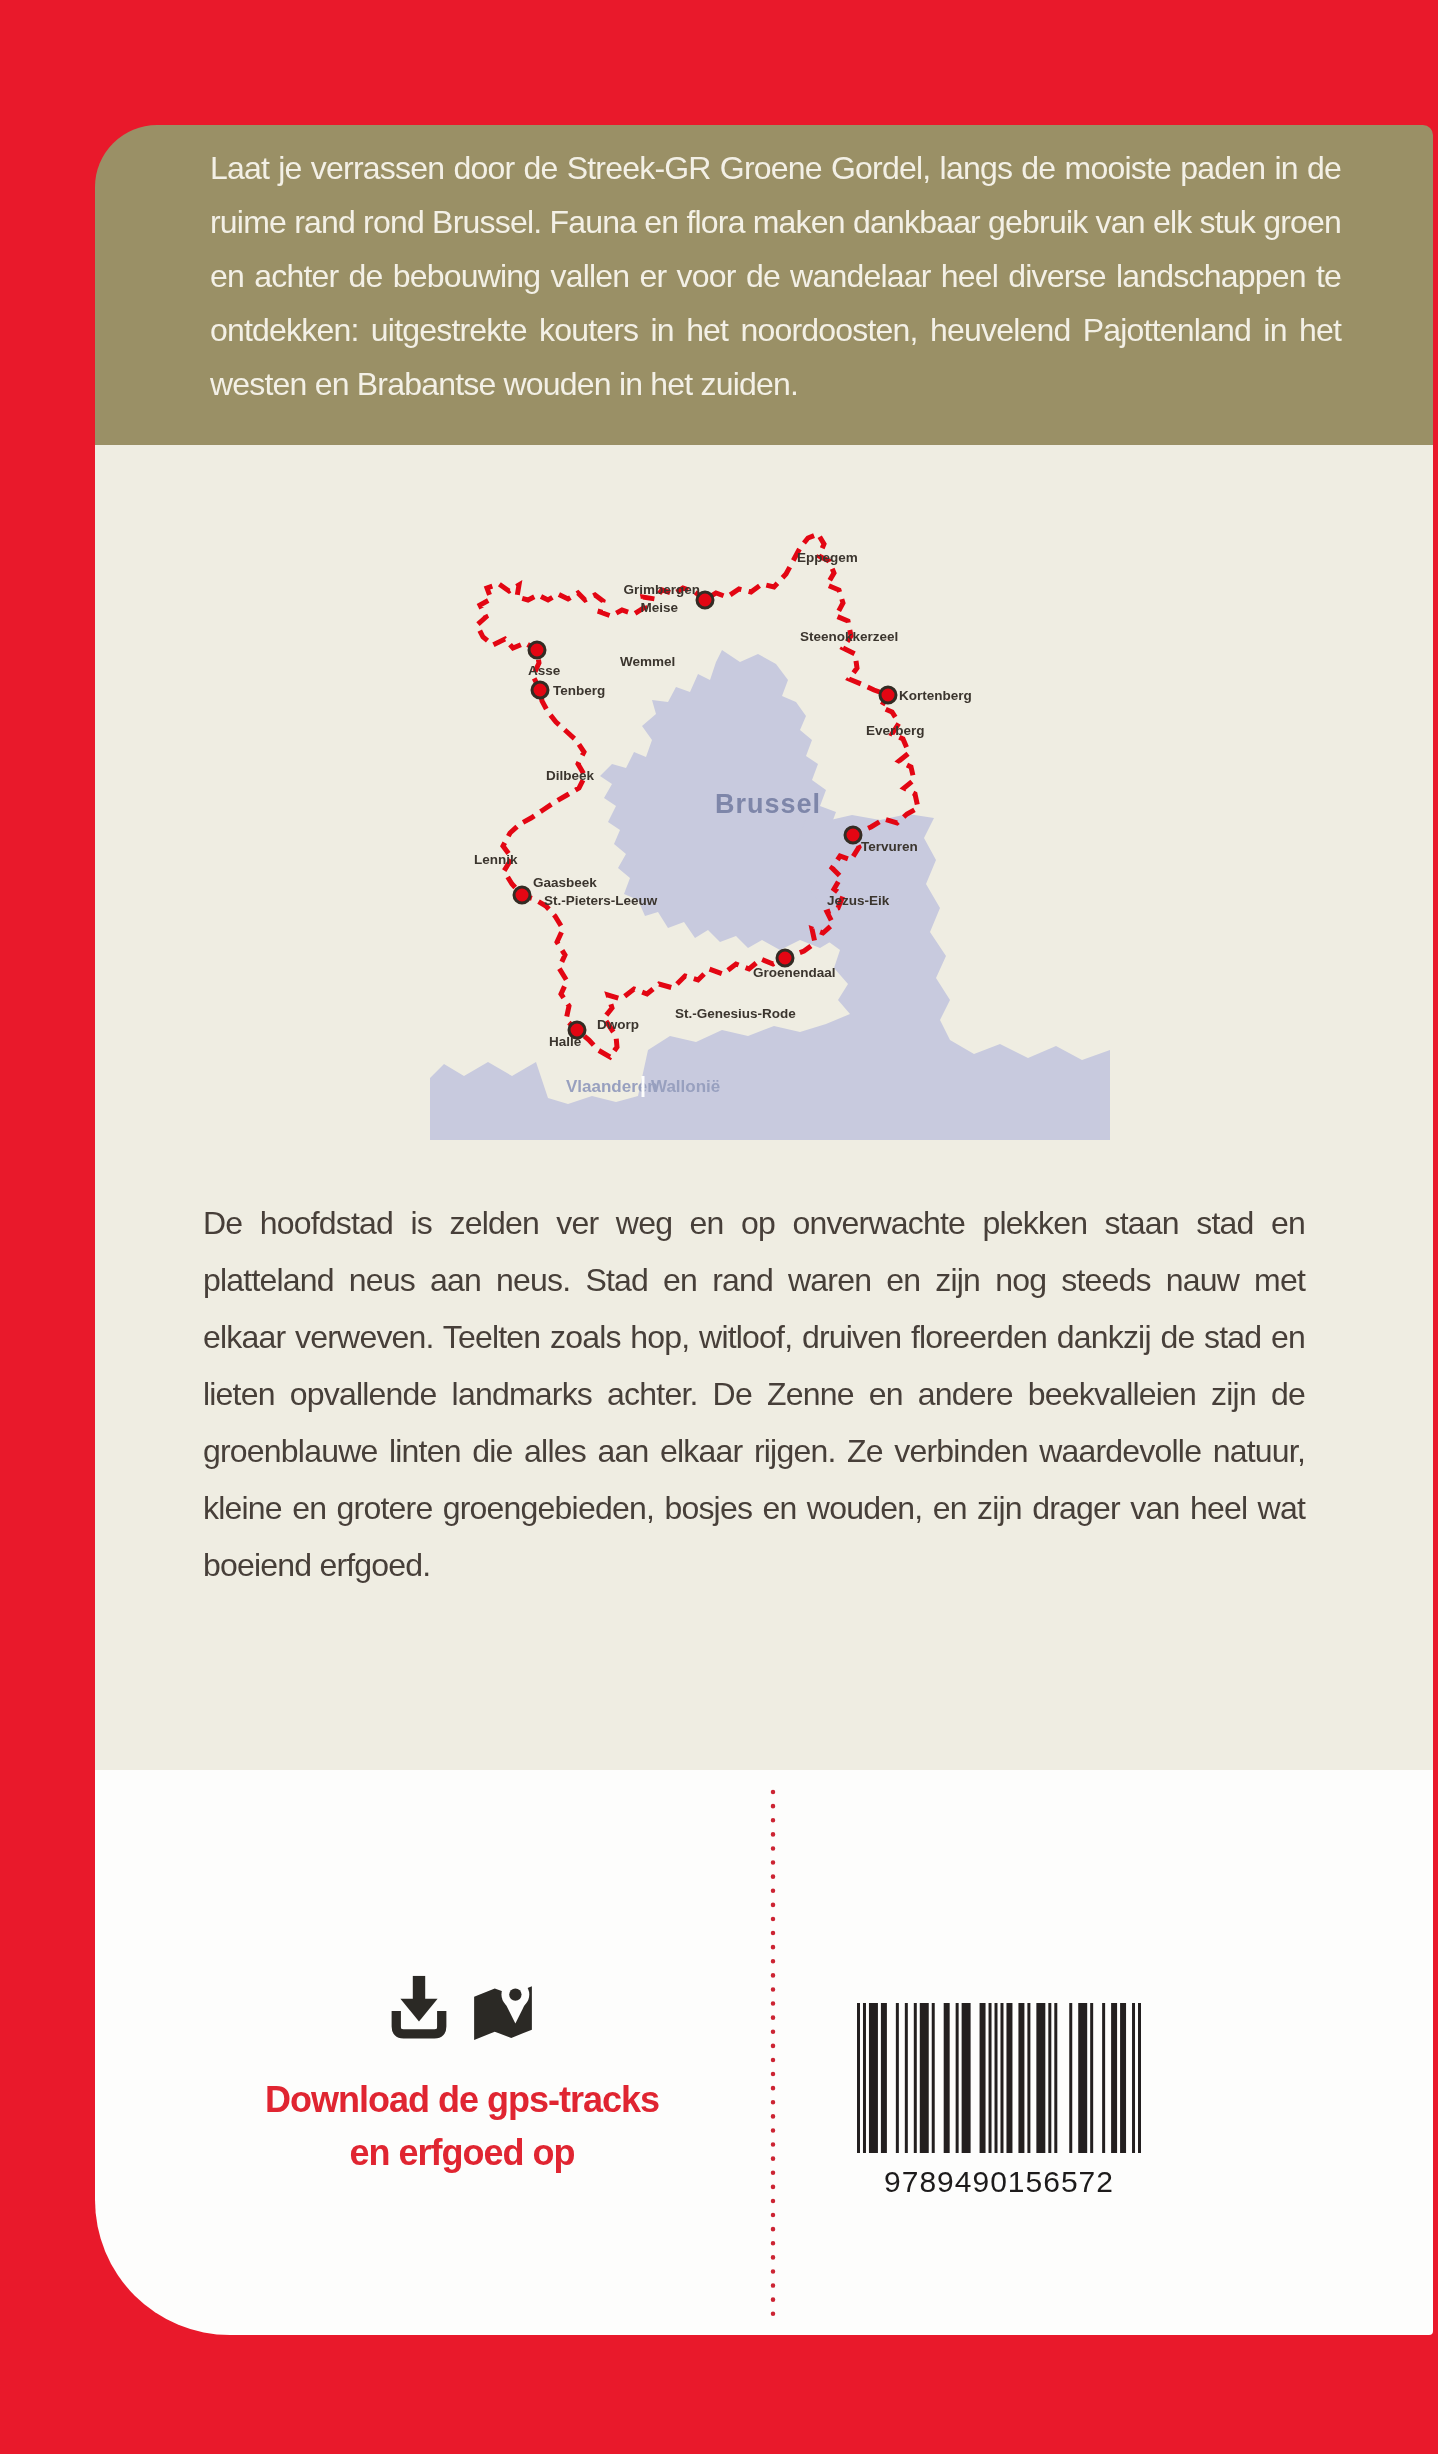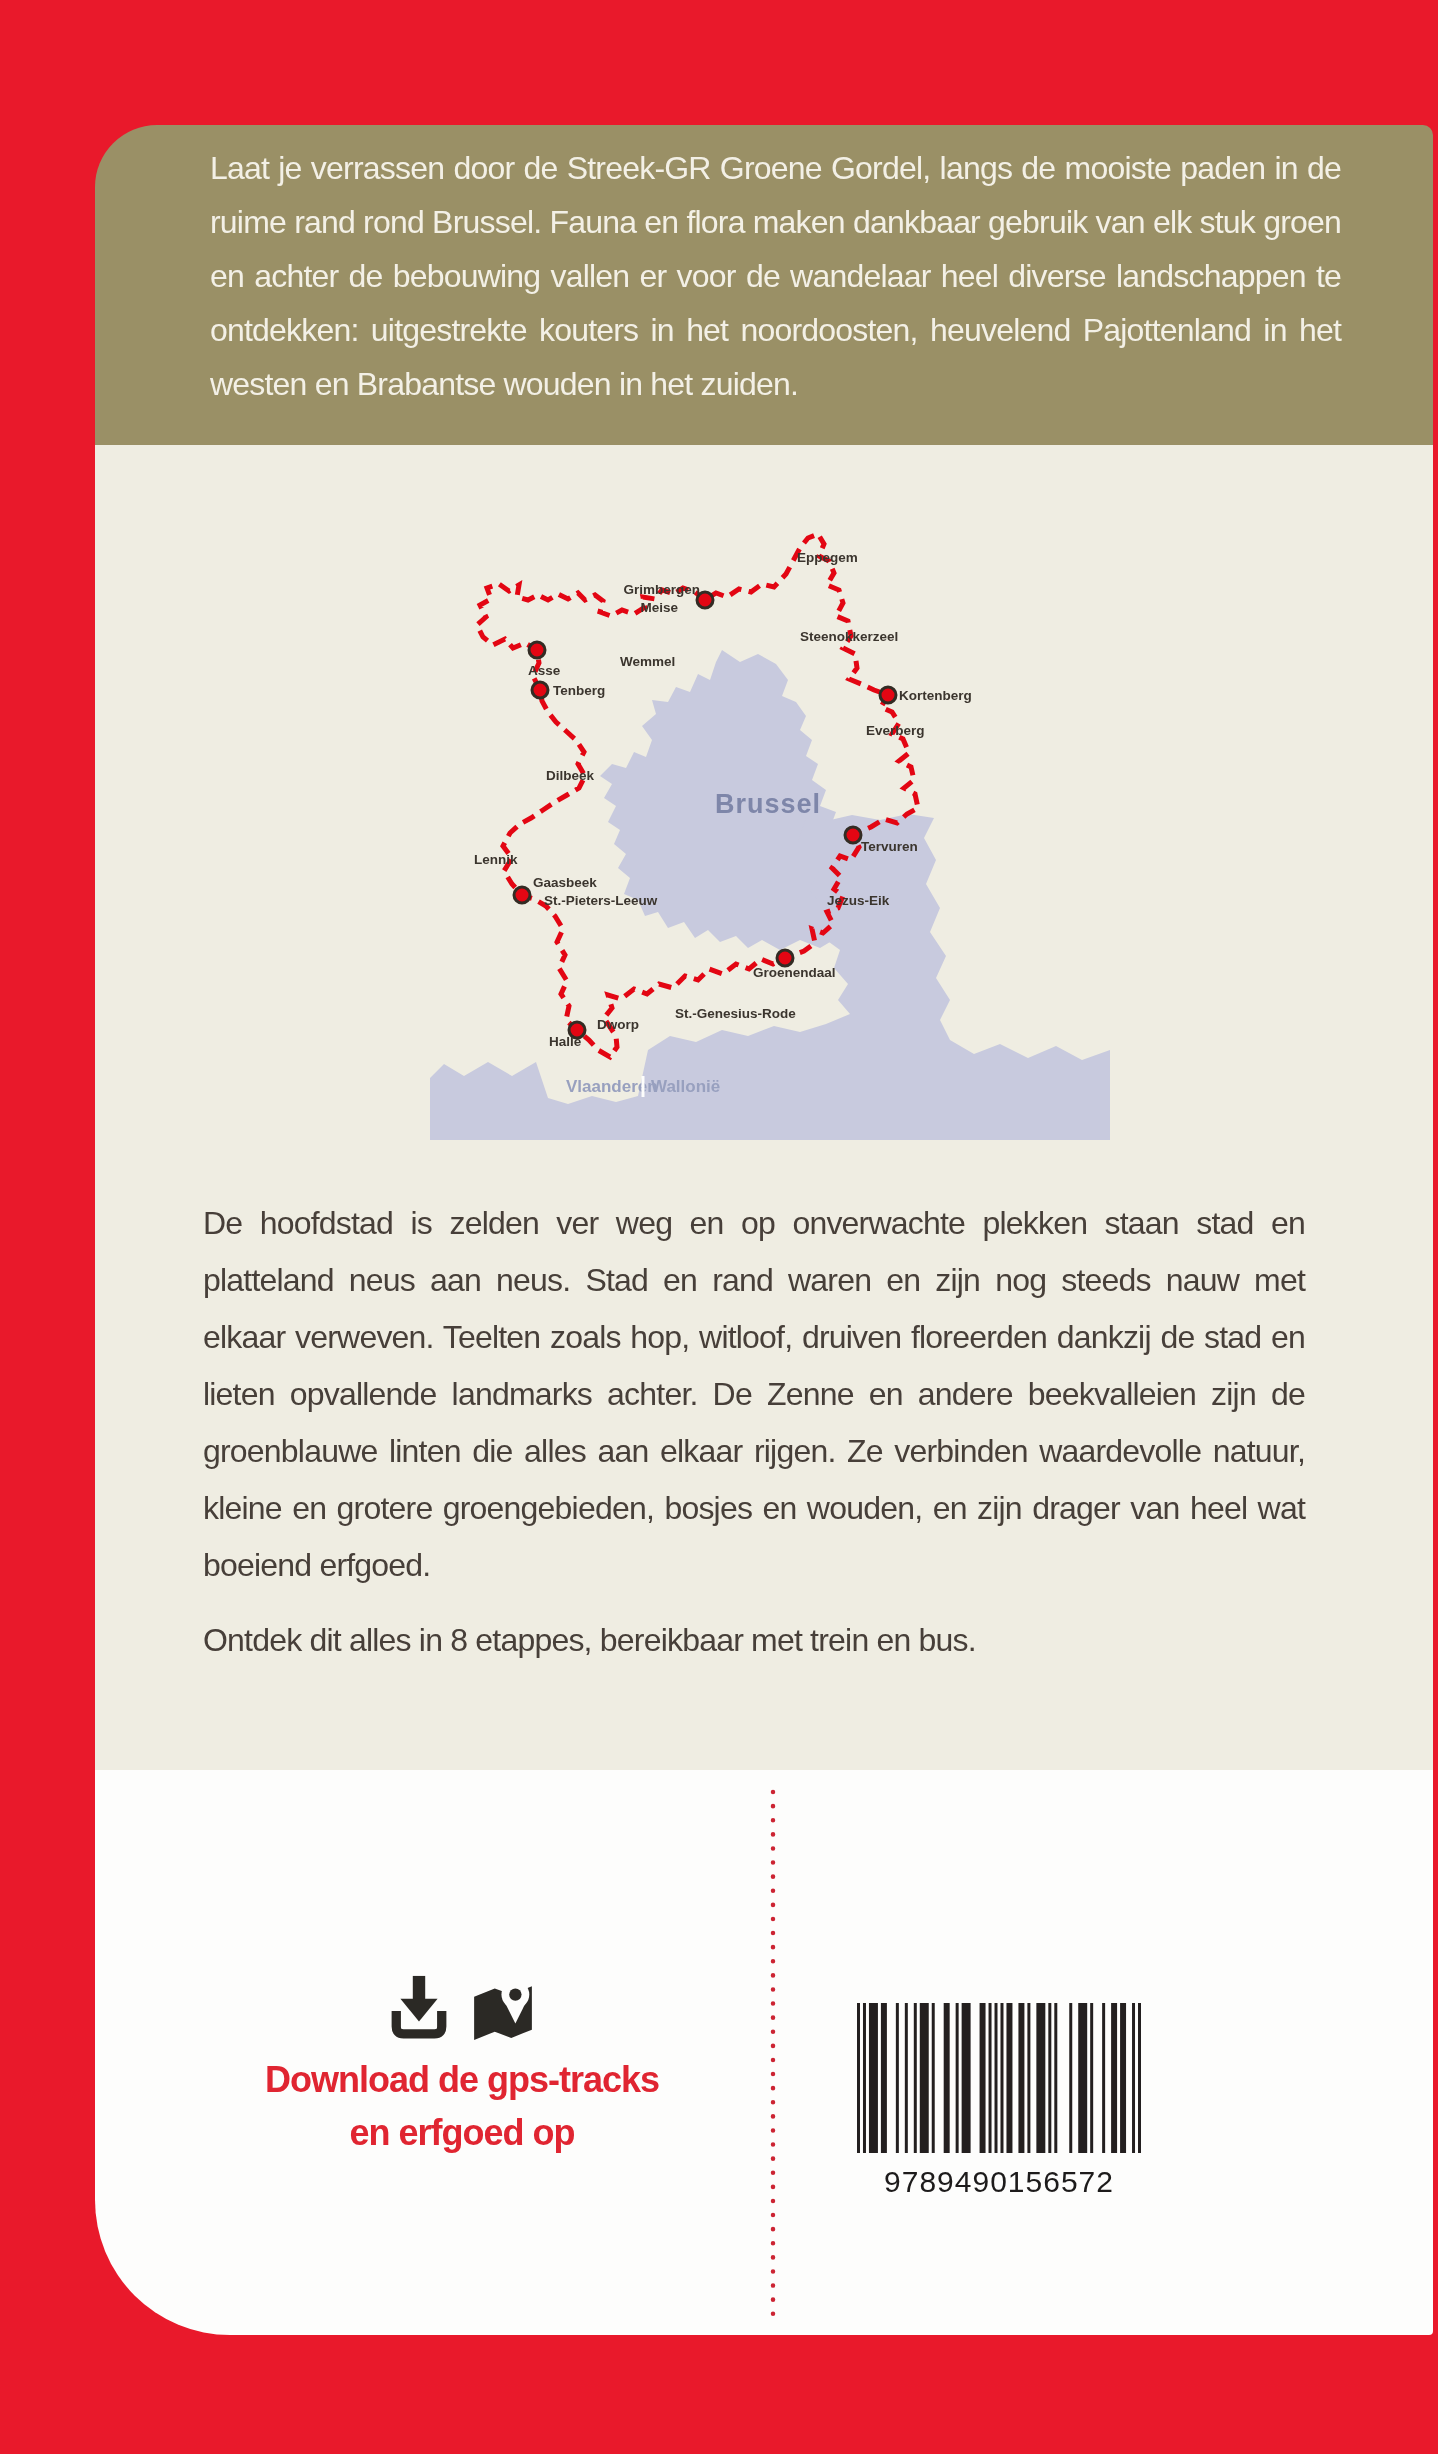--- a/index.html
+++ b/index.html
@@ -25,21 +25,21 @@
   .route-map{position:absolute;left:335px;top:55px;width:680px;height:640px;}
   .body-text{position:absolute;left:108px;top:750px;width:1102px;}
   .body-text p{
     margin:0;color:#473f39;font-size:32px;line-height:57px;
     letter-spacing:-0.8px;text-align:justify;
   }
   .body-text p + p{margin-top:18px;text-align:left;}
   .left-col{position:absolute;left:60px;top:0;width:614px;text-align:center;}
   .icons-row{margin-top:205px;height:70px;}
   .icons-row svg{display:inline-block;vertical-align:top;margin:0 8px;}
-  .dl-text{margin-top:8px;}
+  .dl-text{margin-top:28px;}
   .dl-text div{
     color:#e02531;font-weight:bold;font-size:36px;line-height:53px;
     letter-spacing:-1px;
   }
   .divider{position:absolute;left:674px;top:16px;}
   .barcode-block{position:absolute;left:762px;top:233px;width:284px;text-align:center;}
   .barcode-number{
     margin-top:8px;color:#1d1b1b;font-size:30px;letter-spacing:1px;
   }
   .map-label{font-weight:bold;fill:#3b352e;font-size:13.5px;}
@@ -124,21 +124,20 @@
         <text class="map-label" x="597" y="1029">Dworp</text>
         <text class="map-label" x="549" y="1046">Halle</text>
 
         <text class="region-label" x="566" y="1092">Vlaanderen</text>
         <line x1="643" y1="1076" x2="643" y2="1097" stroke="#fdfdfc" stroke-width="3"></line>
         <text class="region-label" x="651" y="1092">Wallonië</text>
       </svg>
 
       <div class="body-text">
         <p>De hoofdstad is zelden ver weg en op onverwachte plekken staan stad en platteland neus aan neus. Stad en rand waren en zijn nog steeds nauw met elkaar verweven. Teelten zoals hop, witloof, druiven floreerden dankzij de stad en lieten opvallende landmarks achter. De Zenne en andere beekvalleien zijn de groenblauwe linten die alles aan elkaar rijgen. Ze verbinden waardevolle natuur, kleine en grotere groengebieden, bosjes en wouden, en zijn drager van heel wat boeiend erfgoed.</p>
-        <p>Ontdek dit alles in 8 etappes, bereikbaar met trein en bus.</p>
       </div>
     </div>
 
     <div class="white">
 
       <div class="left-col">
         <div class="icons-row">
           
           <svg width="62" height="68" viewBox="0 0 60 64" xmlns="http://www.w3.org/2000/svg">
             <g fill="#2b2925">

